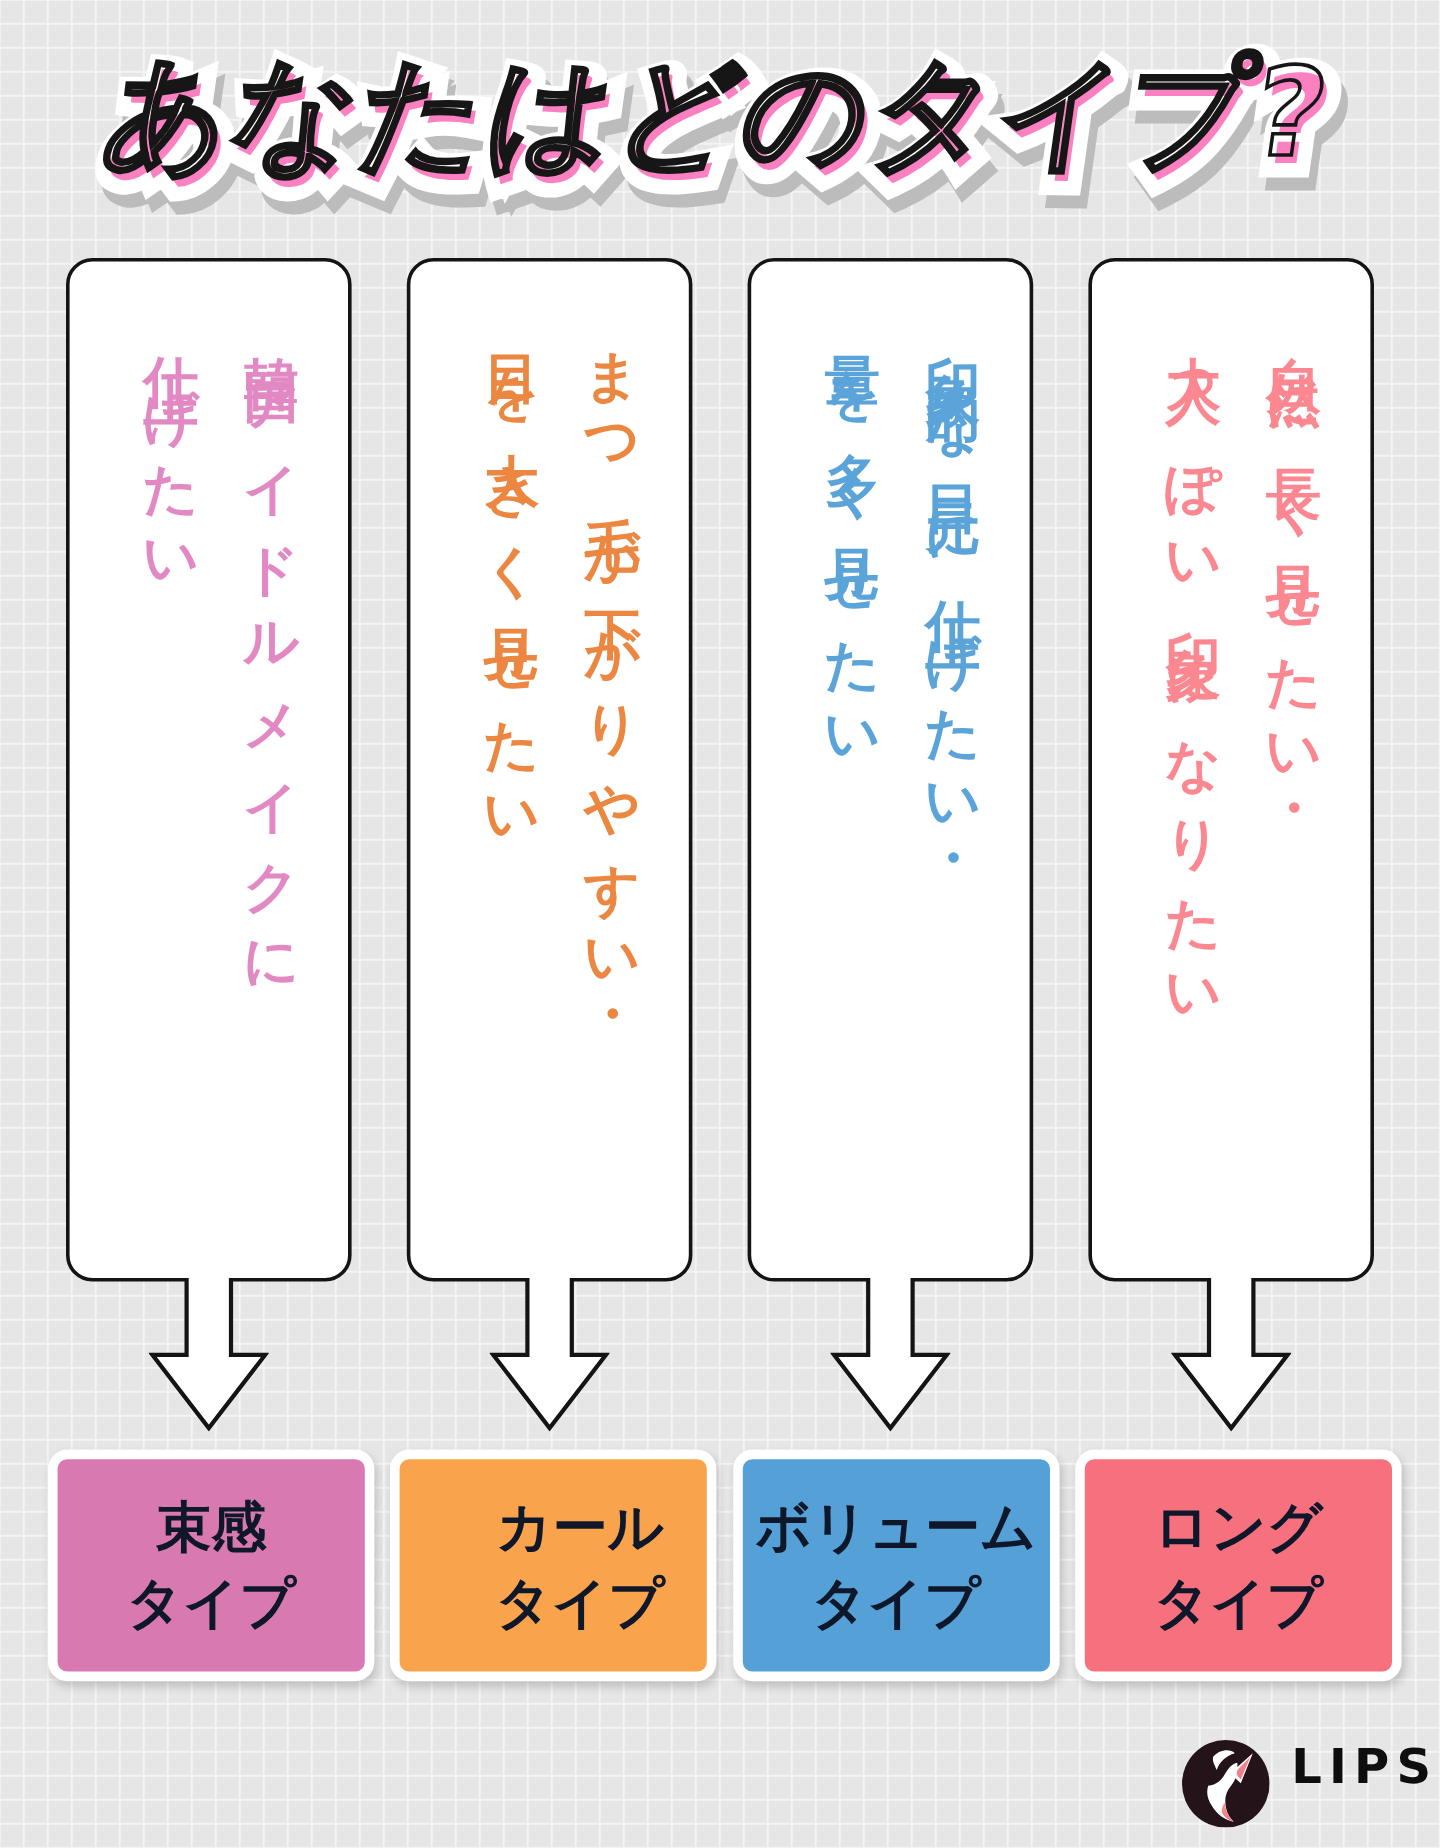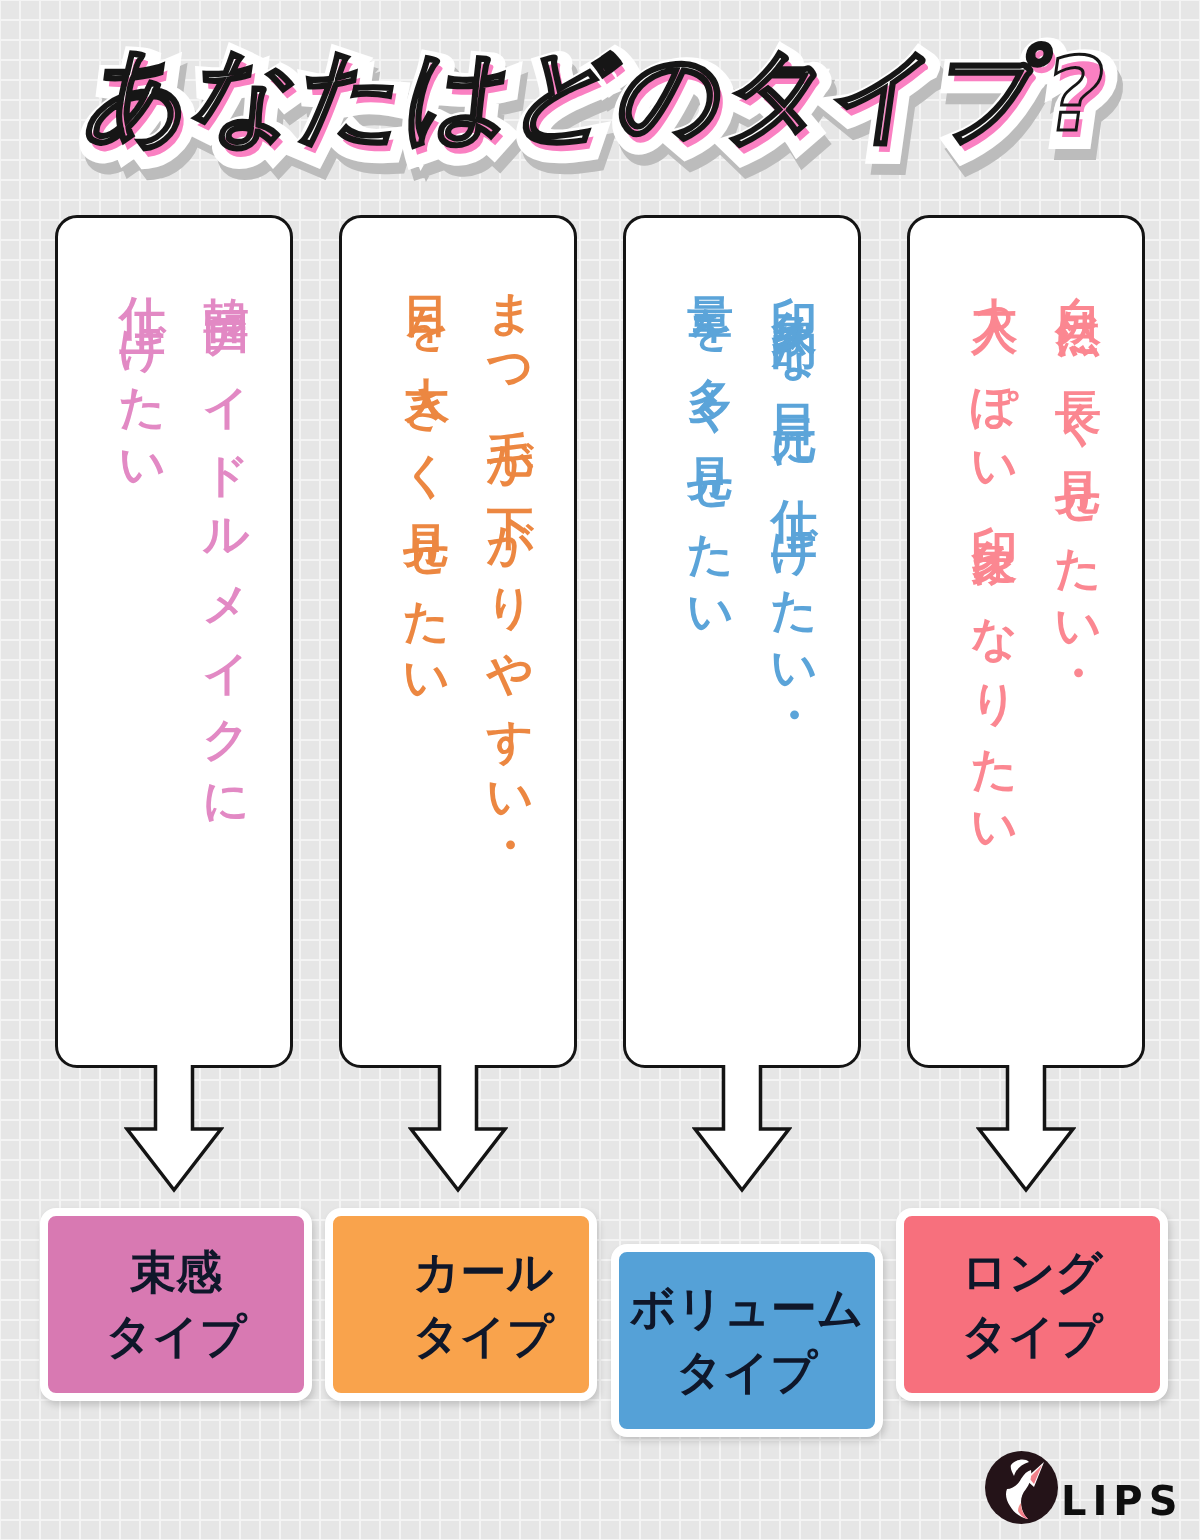--- a/index.html
+++ b/index.html
@@ -64,27 +64,27 @@
   }
   .res{
     width:272px;height:193px;box-sizing:border-box;
     border:8px solid #ffffff;border-radius:16px;
     display:flex;flex-direction:column;align-items:center;justify-content:center;
     color:#0f172a;font-size:46px;font-weight:bold;line-height:1.38;
     text-align:center;box-shadow:2px 4px 7px rgba(0,0,0,0.16);
   }
   .res-0{background:#d879b2;}
   .res-1{background:#f9a34c;padding-left:44px;}
-  .res-2{background:#55a1d7;margin-top:36px;}
+  .res-2{background:#55a1d7;}
   .res-3{background:#f7707d;}
 
   
   .brand{
     position:absolute;left:985px;top:1450px;height:74px;
-    display:flex;align-items:flex-end;gap:3px;
+    display:flex;align-items:flex-start;gap:18px;
   }
   .brand-word{
     font-size:40px;font-weight:bold;letter-spacing:6px;color:#0e0e0e;
   }
 </style>
 </head>
 <body>
 
 <div class="page">
 

